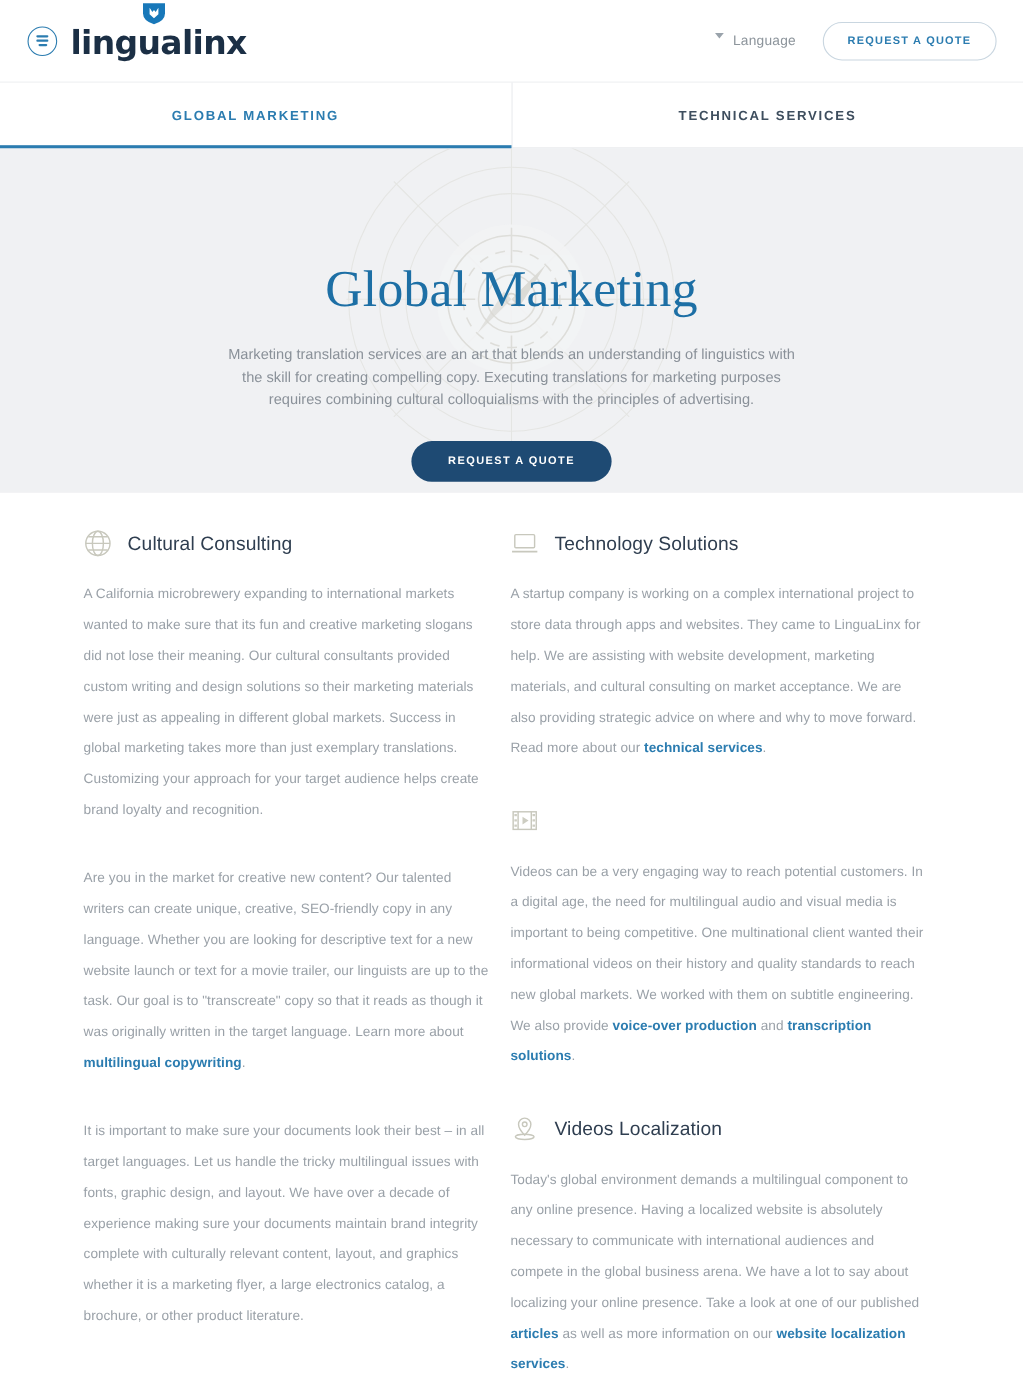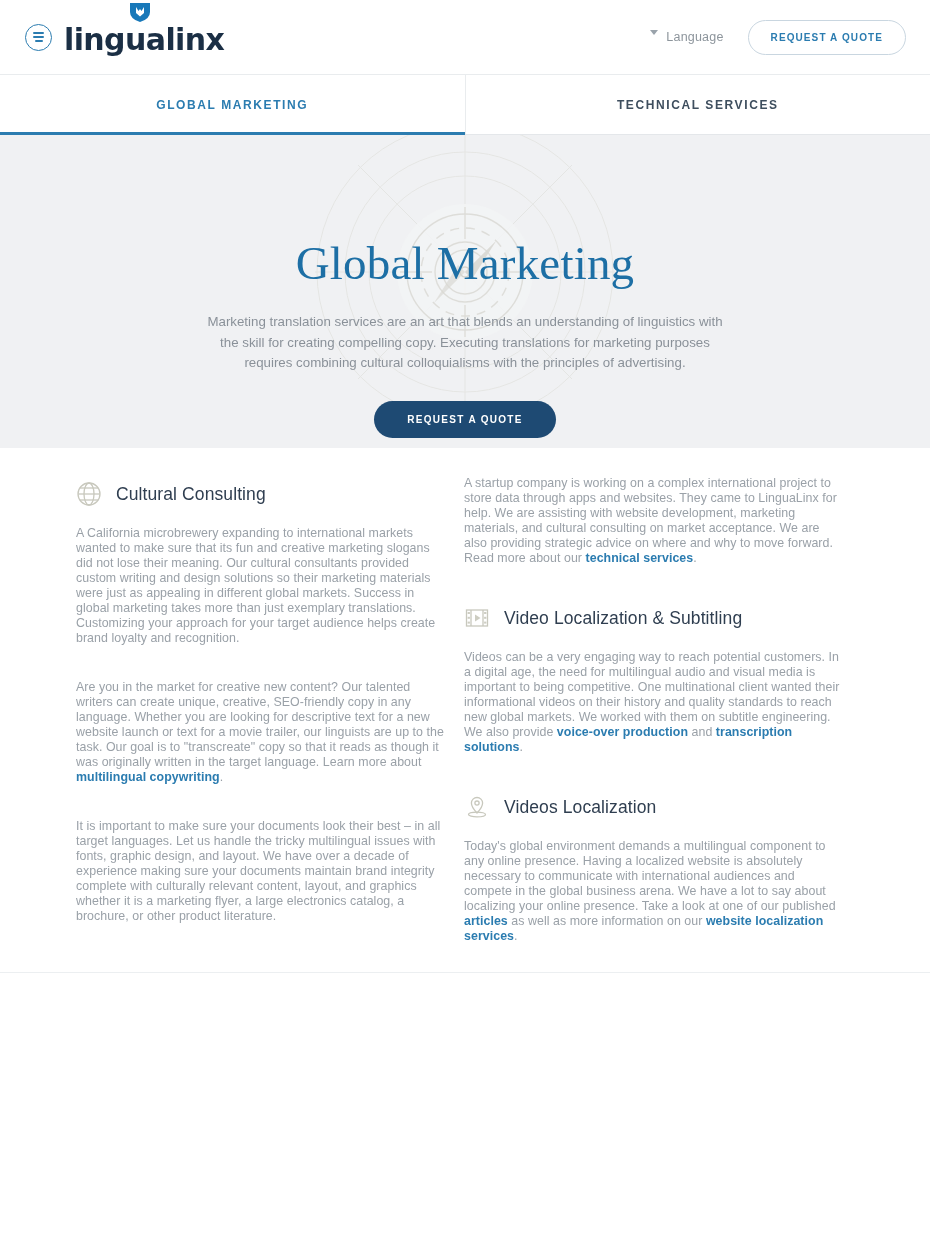--- a/index.html
+++ b/index.html
@@ -117,21 +117,21 @@
   .col { width: 368px; }
   .col.right { width: 380px; }
   .svc { margin-bottom: 6px; }
   .svc-head { display:flex; align-items:center; gap: 14px; height: 36px; margin-bottom: 14px; }
   .svc-icon { width: 26px; height: 26px; flex: none; display:block; }
   .svc-title {
     font-size: 17.5px; color:#2f3e50; font-weight: 400;
     letter-spacing: .1px;
   }
   .svc-body {
-    font-size: 12.4px; line-height: 15px; color:#9aa1a8;
+    font-size: 12.4px; line-height: 28px; color:#9aa1a8;
     letter-spacing: .05px;
   }
   .svc-body a { color:#2b7cb0; text-decoration:none; font-weight: 600; }
   .gap-lg { height: 28px; }
 
   
   .footer {
     margin-top: 22px;
     border-top: 1px solid #eceff1;
     height: 216px; background:#fff;
@@ -236,20 +236,29 @@
     <div class="gap-lg"></div>
 
     <div class="svc">
       <div class="svc-body">It is important to make sure your documents look their best – in all target languages. Let us handle the tricky multilingual issues with fonts, graphic design, and layout. We have over a decade of experience making sure your documents maintain brand integrity complete with culturally relevant content, layout, and graphics whether it is a marketing flyer, a large electronics catalog, a brochure, or other product literature.</div>
     </div>
   </div>
 
   <div class="col right">
 
     <div class="svc">
+      <div class="svc-head">
+        <svg class="svc-icon" viewBox="0 0 26 26">
+          <g stroke="#c8c8bd" fill="none" stroke-width="1.3">
+            <rect x="4" y="5" width="18" height="12" rx="1"></rect>
+            <line x1="1.5" y1="20.5" x2="24.5" y2="20.5" stroke-width="1.6"></line>
+          </g>
+        </svg>
+        <div class="svc-title">Technology Solutions</div>
+      </div>
       <div class="svc-body"><span>A startup company is working on a complex international project to store data through apps and websites. They came to LinguaLinx for help. We are assisting with website development, marketing materials, and cultural consulting on market acceptance. We are also providing strategic advice on where and why to move forward. Read more about our </span><a href="#">technical services</a><span>.</span></div>
     </div>
 
     <div class="gap-lg"></div>
 
     <div class="svc">
       <div class="svc-head">
         <svg class="svc-icon" viewBox="0 0 26 26">
           <g stroke="#c8c8bd" fill="none" stroke-width="1.3">
             <rect x="2.5" y="5" width="21" height="16"></rect>
@@ -259,21 +268,20 @@
           <g fill="#cdcdc2">
             <rect x="3.6" y="7" width="2.3" height="2"></rect>
               <rect x="3.6" y="11.8" width="2.3" height="2"></rect>
               <rect x="3.6" y="16.6" width="2.3" height="2"></rect>
             <rect x="20.1" y="7" width="2.3" height="2"></rect>
               <rect x="20.1" y="11.8" width="2.3" height="2"></rect>
               <rect x="20.1" y="16.6" width="2.3" height="2"></rect>
             <path d="M11 9.5 L16.5 13 L11 16.5 Z"></path>
           </g>
         </svg>
-        <div class="svc-title">Video Localization &amp; Subtitling</div>
       </div>
       <div class="svc-body"><span>Videos can be a very engaging way to reach potential customers. In a digital age, the need for multilingual audio and visual media is important to being competitive. One multinational client wanted their informational videos on their history and quality standards to reach new global markets. We worked with them on subtitle engineering. We also provide </span><a href="#">voice-over production</a><span> and </span><a href="#">transcription solutions</a><span>.</span></div>
     </div>
 
     <div class="gap-lg"></div>
 
     <div class="svc">
       <div class="svc-head">
         <svg class="svc-icon" viewBox="0 0 26 26">
           <g stroke="#c8c8bd" fill="none" stroke-width="1.3">

